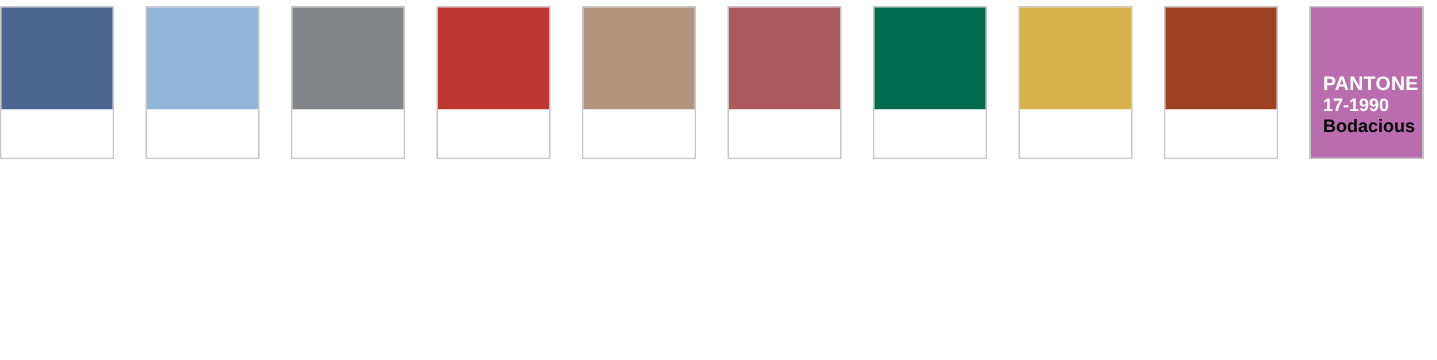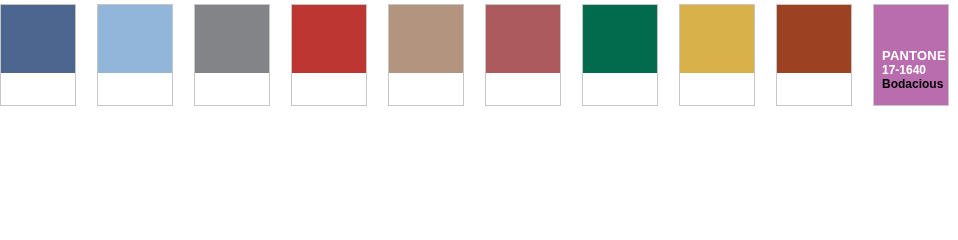--- a/index.html
+++ b/index.html
@@ -114,16 +114,16 @@
     <div class="swatch-card" style="left: 679px;">
       <div class="swatch-color" style="background: rgb(217, 177, 74);"></div>
       <div class="swatch-blank"></div>
     </div>
     <div class="swatch-card" style="left: 776px;">
       <div class="swatch-color" style="background: rgb(156, 66, 34);"></div>
       <div class="swatch-blank"></div>
     </div>
     <div class="pantone-card" style="left: 873px; background: rgb(185, 109, 174);">
       <div class="pantone-brand">PANTONE</div>
-      <div class="pantone-code">17-1640</div>
+      <div class="pantone-code">17-1990</div>
       <div class="pantone-name">Bodacious</div>
     </div>
   </div>
 
 </body></html>

